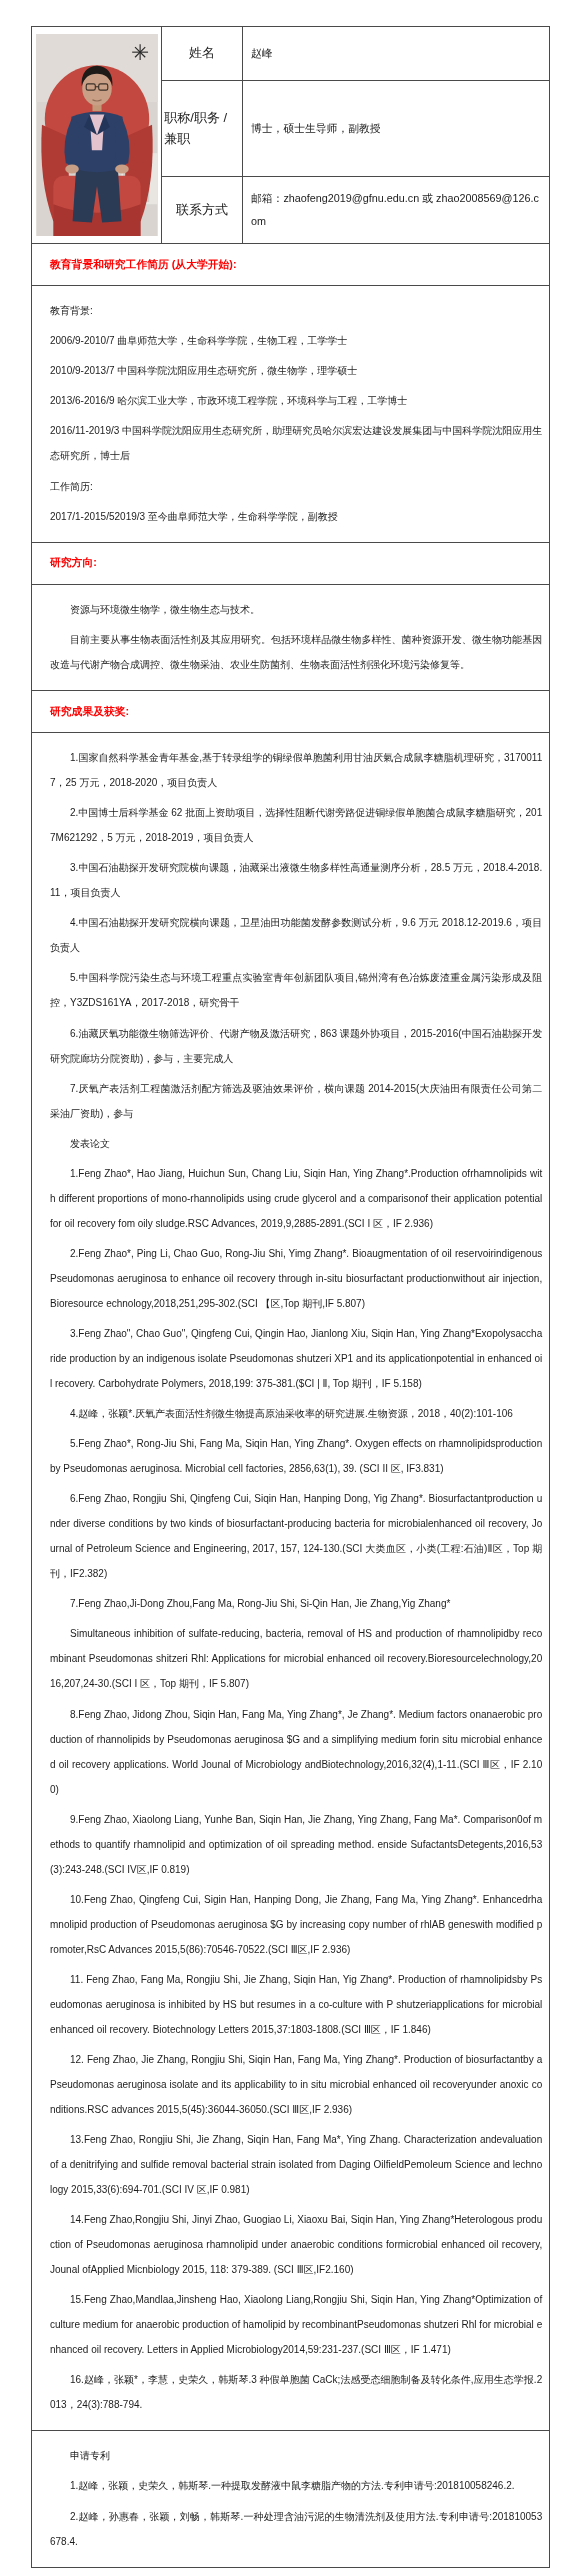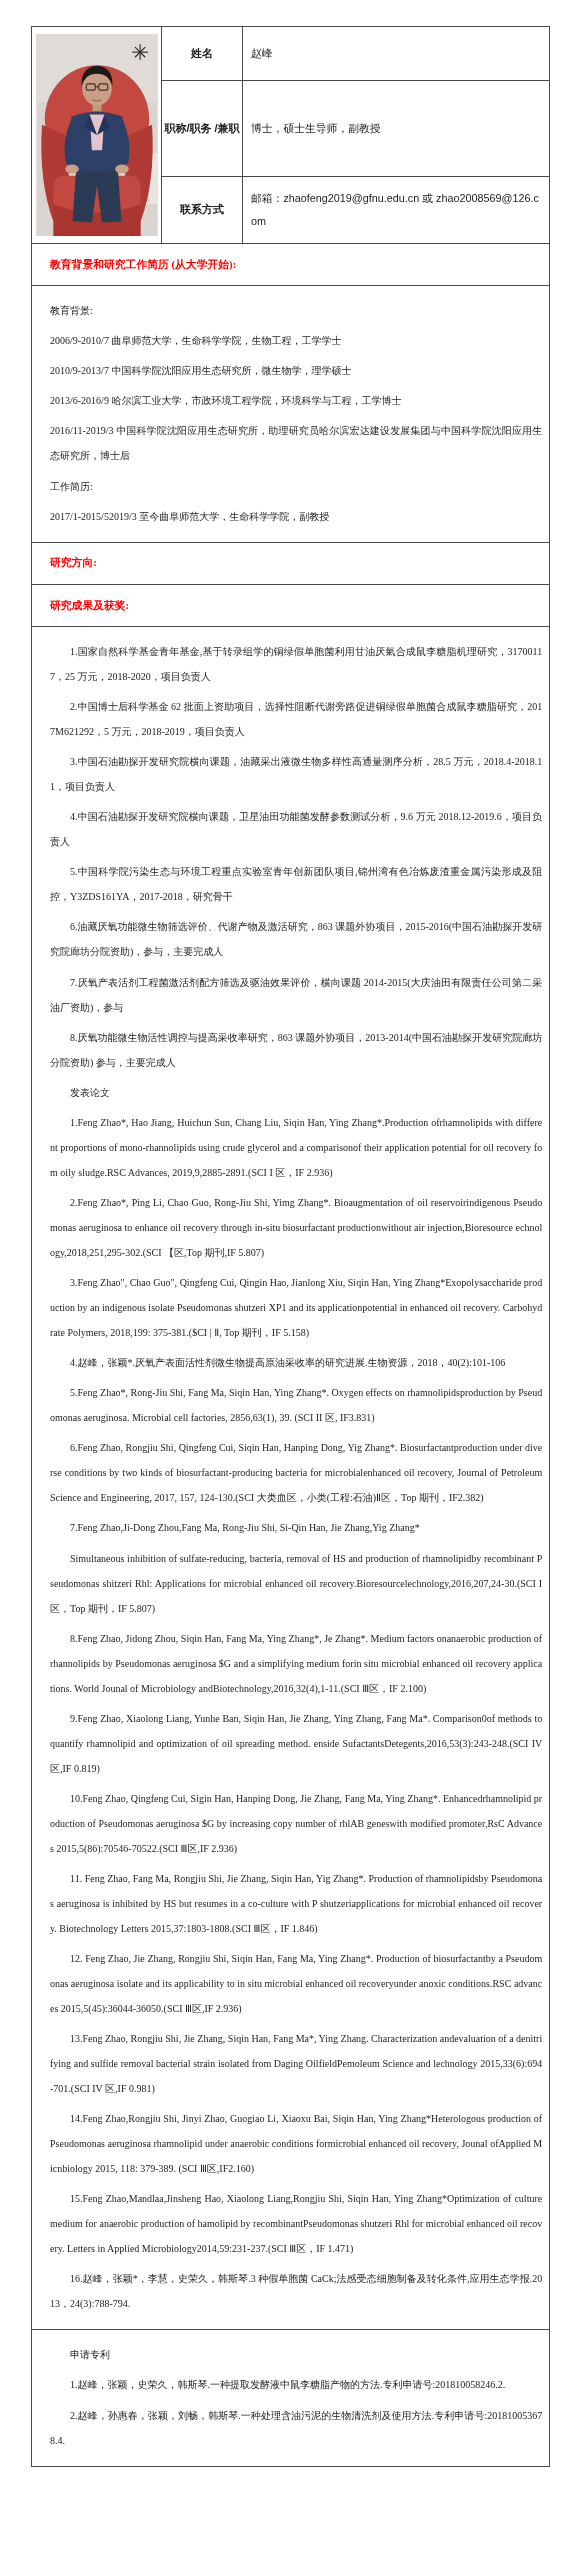--- a/index.html
+++ b/index.html
@@ -26,39 +26,38 @@
     grid-row:1 / span 3;
     border-right:0.6px solid #4a4a4a;
     padding:5.7px 2.3px 5.7px 3.4px;
     box-sizing:border-box;
     display:flex;align-items:center;justify-content:center;
   }
   .photo-cell svg{display:block;}
   .label-cell{
     border-right:0.6px solid #4a4a4a;
     display:flex;align-items:center;justify-content:center;
-    font-size:11px;
-    text-align:right;
+    font-size:13px;
+    text-align:left;
     line-height:1.6;
     padding:2.3px;
     box-sizing:border-box;
-    font-weight:bold;
   }
   .value-cell{
     display:flex;align-items:center;
     font-size:10.8px;
     padding:3.4px 8px;
     box-sizing:border-box;
     line-height:2.1;
     word-break:break-all;
   }
   .pg-r2{border-top:0.6px solid #4a4a4a;}
   .pg-r3{border-top:0.6px solid #4a4a4a;}
   
-  .row{border-top:0.6px solid #4a4a4a;font-family:Liberation Serif, serif;}
+  .row{border-top:0.6px solid #4a4a4a;}
   .header-row{
     color:#ff0000;
     font-weight:bold;
     font-size:10.8px;
     padding:13.6px 5.7px 13.6px 18px;
   }
   .body-row{
     padding:6.8px 6.8px 8px 18px;
   }
   .para{
@@ -156,30 +155,33 @@
       <div class="row body-row">
         <p class="para">教育背景:</p>
         <p class="para">2006/9-2010/7 曲阜师范大学，生命科学学院，生物工程，工学学士</p>
         <p class="para">2010/9-2013/7 中国科学院沈阳应用生态研究所，微生物学，理学硕士</p>
         <p class="para">2013/6-2016/9 哈尔滨工业大学，市政环境工程学院，环境科学与工程，工学博士</p>
         <p class="para">2016/11-2019/3 中国科学院沈阳应用生态研究所，助理研究员哈尔滨宏达建设发展集团与中国科学院沈阳应用生态研究所，博士后</p>
         <p class="para">工作简历:</p>
         <p class="para">2017/1-2015/52019/3 至今曲阜师范大学，生命科学学院，副教授</p>
       </div>
       <div class="row header-row">研究方向:</div>
+      <div class="row body-row">
+        <p class="para indent">资源与环境微生物学，微生物生态与技术。</p>
+        <p class="para indent">目前主要从事生物表面活性剂及其应用研究。包括环境样品微生物多样性、菌种资源开发、微生物功能基因改造与代谢产物合成调控、微生物采油、农业生防菌剂、生物表面活性剂强化环境污染修复等。</p>
+      </div>
       <div class="row header-row">研究成果及获奖:</div>
       <div class="row body-row">
         <p class="para indent">1.国家自然科学基金青年基金,基于转录组学的铜绿假单胞菌利用甘油厌氣合成鼠李糖脂机理研究，31700117，25 万元，2018-2020，项目负责人</p>
         <p class="para indent">2.中国博士后科学基金 62 批面上资助项目，选择性阻断代谢旁路促进铜绿假单胞菌合成鼠李糖脂研究，2017M621292，5 万元，2018-2019，项目负责人</p>
         <p class="para indent">3.中国石油勘探开发研究院横向课题，油藏采出液微生物多样性高通量测序分析，28.5 万元，2018.4-2018.11，项目负责人</p>
         <p class="para indent">4.中国石油勘探开发研究院横向课题，卫星油田功能菌发酵参数测试分析，9.6 万元 2018.12-2019.6，项目负责人</p>
         <p class="para indent">5.中国科学院污染生态与环境工程重点实验室青年创新团队项目,锦州湾有色冶炼废渣重金属污染形成及阻控，Y3ZDS161YA，2017-2018，研究骨干</p>
         <p class="para indent">6.油藏厌氧功能微生物筛选评价、代谢产物及激活研究，863 课题外协项目，2015-2016(中国石油勘探开发研究院廊坊分院资助)，参与，主要完成人</p>
         <p class="para indent">7.厌氧产表活剂工程菌激活剂配方筛选及驱油效果评价，横向课题 2014-2015(大庆油田有限责任公司第二采油厂资助)，参与</p>
-        <p class="para indent">8.厌氧功能微生物活性调控与提高采收率研究，863 课题外协项目，2013-2014(中国石油勘探开发研究院廊坊分院资助) 参与，主要完成人</p>
         <p class="para indent">发表论文</p>
         <p class="para indent">1.Feng Zhao*, Hao Jiang, Huichun Sun, Chang Liu, Siqin Han, Ying Zhang*.Production ofrhamnolipids with different proportions of mono-rhannolipids using crude glycerol and a comparisonof their application potential for oil recovery fom oily sludge.RSC Advances, 2019,9,2885-2891.(SCI I 区，IF 2.936)</p>
         <p class="para indent">2.Feng Zhao*, Ping Li, Chao Guo, Rong-Jiu Shi, Yimg Zhang*. Bioaugmentation of oil reservoirindigenous Pseudomonas aeruginosa to enhance oil recovery through in-situ biosurfactant productionwithout air injection,Bioresource echnology,2018,251,295-302.(SCI 【区,Top 期刊,IF 5.807)</p>
         <p class="para indent">3.Feng Zhao", Chao Guo", Qingfeng Cui, Qingin Hao, Jianlong Xiu, Siqin Han, Ying Zhang*Exopolysaccharide production by an indigenous isolate Pseudomonas shutzeri XP1 and its applicationpotential in enhanced oil recovery. Carbohydrate Polymers, 2018,199: 375-381.($CI | Ⅱ, Top 期刊，IF 5.158)</p>
         <p class="para indent">4.赵峰，张颖*.厌氧产表面活性剂微生物提高原油采收率的研究进展.生物资源，2018，40(2):101-106</p>
         <p class="para indent">5.Feng Zhao*, Rong-Jiu Shi, Fang Ma, Siqin Han, Ying Zhang*. Oxygen effects on rhamnolipidsproduction by Pseudomonas aeruginosa. Microbial cell factories, 2856,63(1), 39. (SCI II 区, IF3.831)</p>
         <p class="para indent">6.Feng Zhao, Rongjiu Shi, Qingfeng Cui, Siqin Han, Hanping Dong, Yig Zhang*. Biosurfactantproduction under diverse conditions by two kinds of biosurfactant-producing bacteria for microbialenhanced oil recovery, Journal of Petroleum Science and Engineering, 2017, 157, 124-130.(SCI 大类血区，小类(工程:石油)Ⅱ区，Top 期刊，IF2.382)</p>
         <p class="para indent">7.Feng Zhao,Ji-Dong Zhou,Fang Ma, Rong-Jiu Shi, Si-Qin Han, Jie Zhang,Yig Zhang*</p>
         <p class="para indent">Simultaneous inhibition of sulfate-reducing, bacteria, removal of HS and production of rhamnolipidby recombinant Pseudomonas shitzeri Rhl: Applications for microbial enhanced oil recovery.Bioresourcelechnology,2016,207,24-30.(SCI I 区，Top 期刊，IF 5.807)</p>
         <p class="para indent">8.Feng Zhao, Jidong Zhou, Siqin Han, Fang Ma, Ying Zhang*, Je Zhang*. Medium factors onanaerobic production of rhannolipids by Pseudomonas aeruginosa $G and a simplifying medium forin situ microbial enhanced oil recovery applications. World Jounal of Microbiology andBiotechnology,2016,32(4),1-11.(SCI Ⅲ区，IF 2.100)</p>

